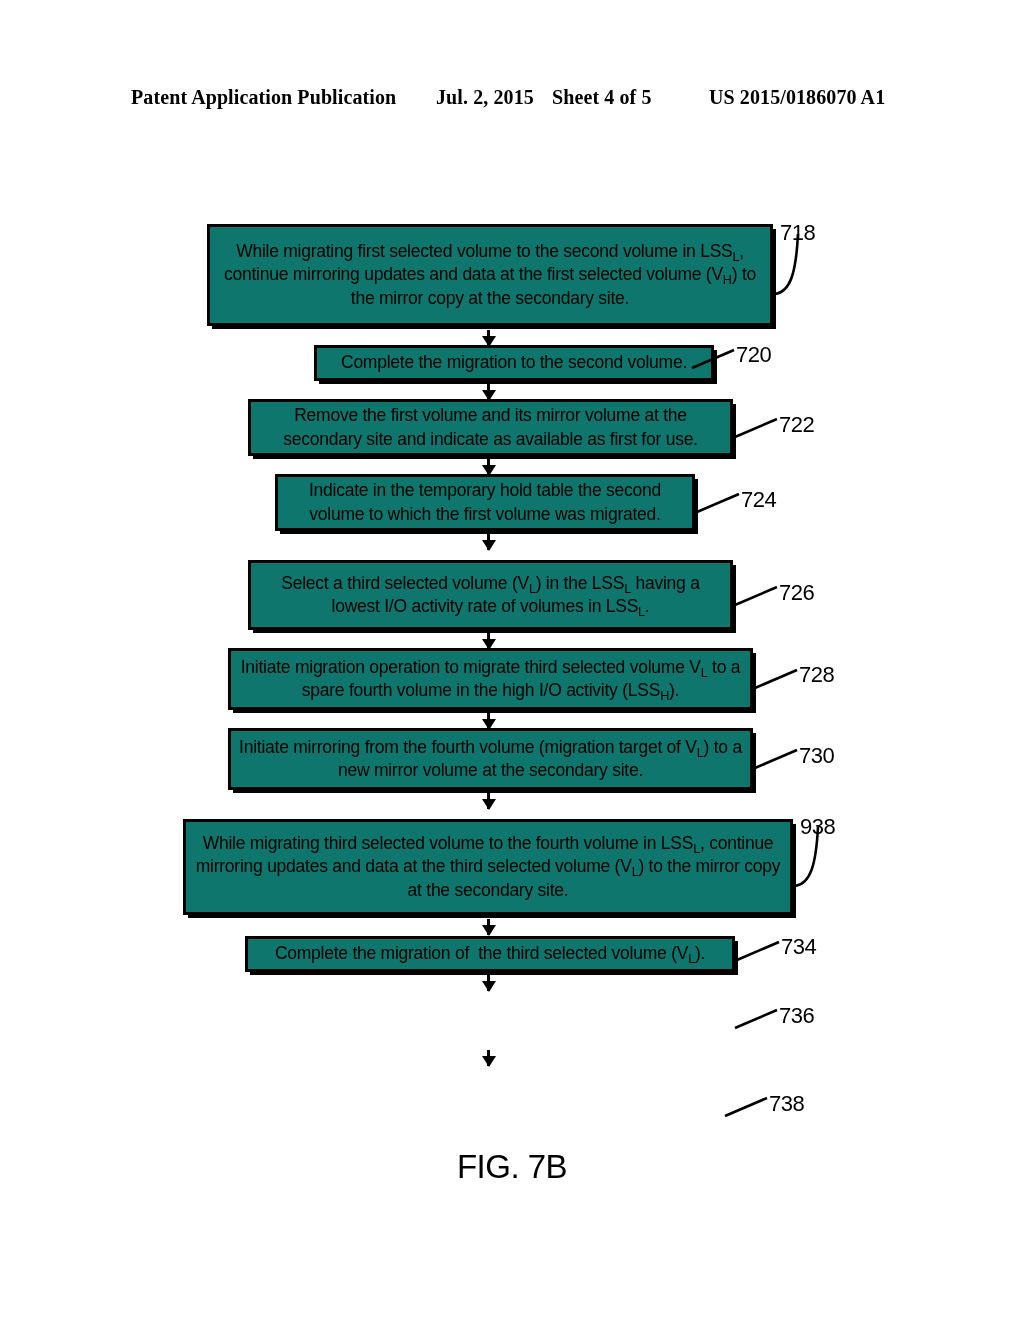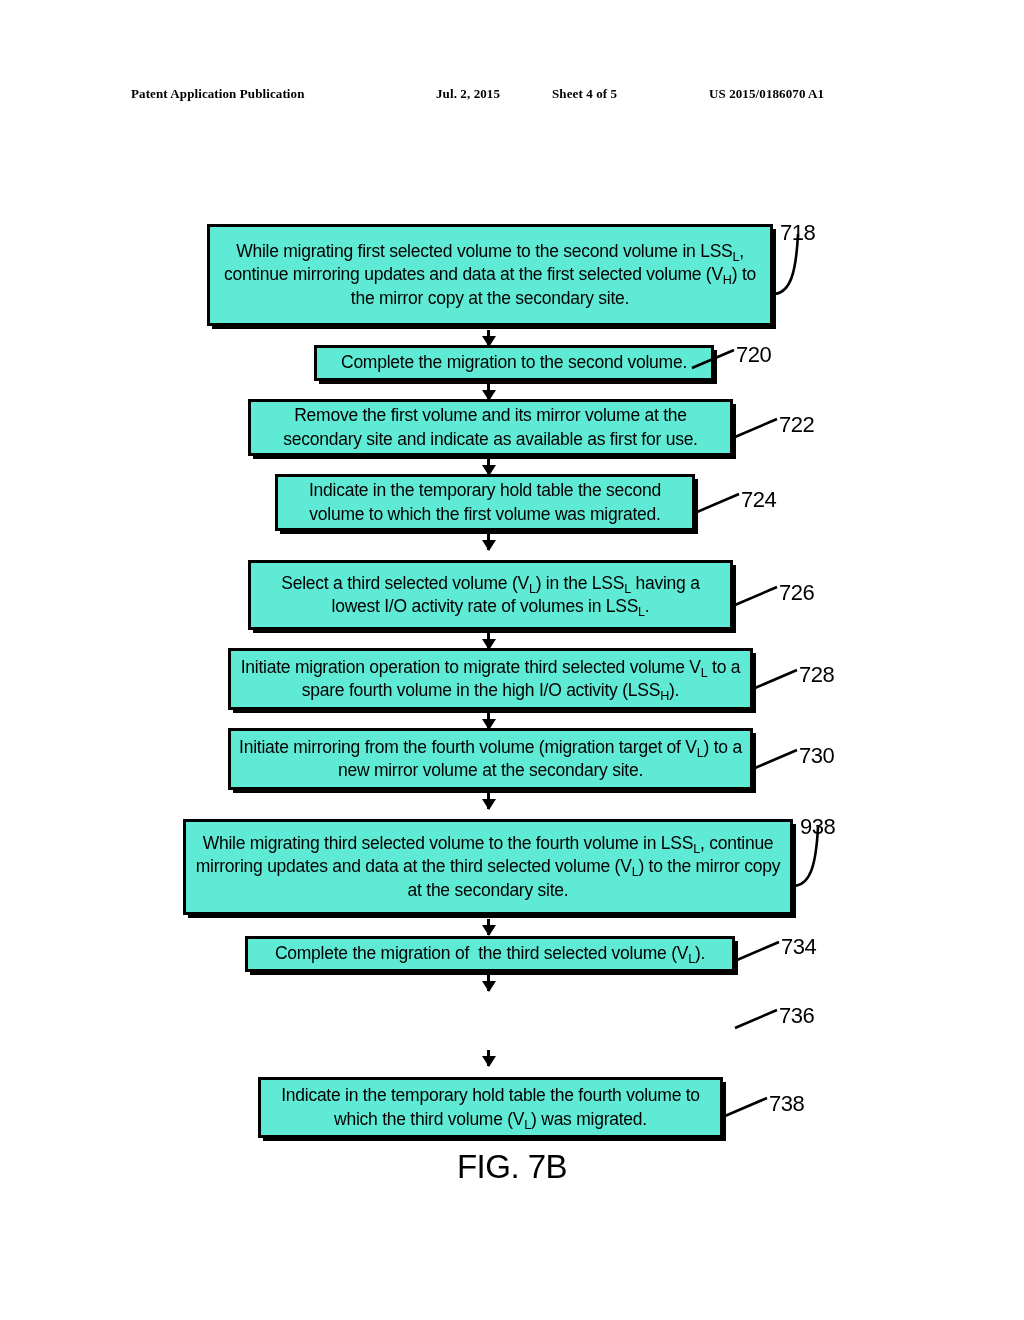--- a/index.html
+++ b/index.html
@@ -20,42 +20,42 @@
   #page-header {
     position: absolute;
     left: 0;
     top: 86px;
     width: 1024px;
     height: 26px;
     display: flex;
     align-items: baseline;
     font-family: "Liberation Serif", serif;
     font-weight: bold;
-    font-size: 13px;
+    font-size: 20px;
     letter-spacing: 0.1px;
     white-space: nowrap;
   }
   #page-header .h-pub   { position: absolute; left: 131px; }
   #page-header .h-date  { position: absolute; left: 436px; }
   #page-header .h-sheet { position: absolute; left: 552px; }
   #page-header .h-num   { position: absolute; left: 709px; }
 
   
   #flowchart {
     position: absolute;
     left: 0;
     top: 0;
     width: 1024px;
     height: 1320px;
   }
 
   .fc-box {
     position: absolute;
     box-sizing: border-box;
-    background: #5eead4;
+    background: #0f766e;
     border: 3px solid #000000;
     box-shadow: 4px 4px 0 -1px #000000;
     display: flex;
     align-items: center;
     justify-content: center;
     text-align: center;
     font-family: "Liberation Sans", sans-serif;
     font-size: 17.5px;
     line-height: 1.32;
     letter-spacing: -0.25px;
@@ -219,23 +219,20 @@
 
   <div class="fc-arrow" style="left:487px; top:975px; height:16px;"></div>
 
   <svg class="fc-lead" style="left:733px; top:1008px; width:48px; height:22px;">
     <line x1="2" y1="20" x2="44" y2="2"></line>
   </svg>
   <div class="fc-ref" style="left:779px; top:1003px;">736</div>
 
   <div class="fc-arrow" style="left:487px; top:1050px; height:16px;"></div>
 
-  <div class="fc-box" style="left:258px; top:1077px; width:465px; height:61px;">
-    <span class="txt">Indicate in the temporary hold table the fourth volume to which the third volume (V<sub>L</sub>) was migrated.</span>
-  </div>
   <svg class="fc-lead" style="left:723px; top:1096px; width:48px; height:22px;">
     <line x1="2" y1="20" x2="44" y2="2"></line>
   </svg>
   <div class="fc-ref" style="left:769px; top:1091px;">738</div>
 
 </div>
 
 <div id="fig-caption">FIG. 7B</div>
 
 </body></html>

